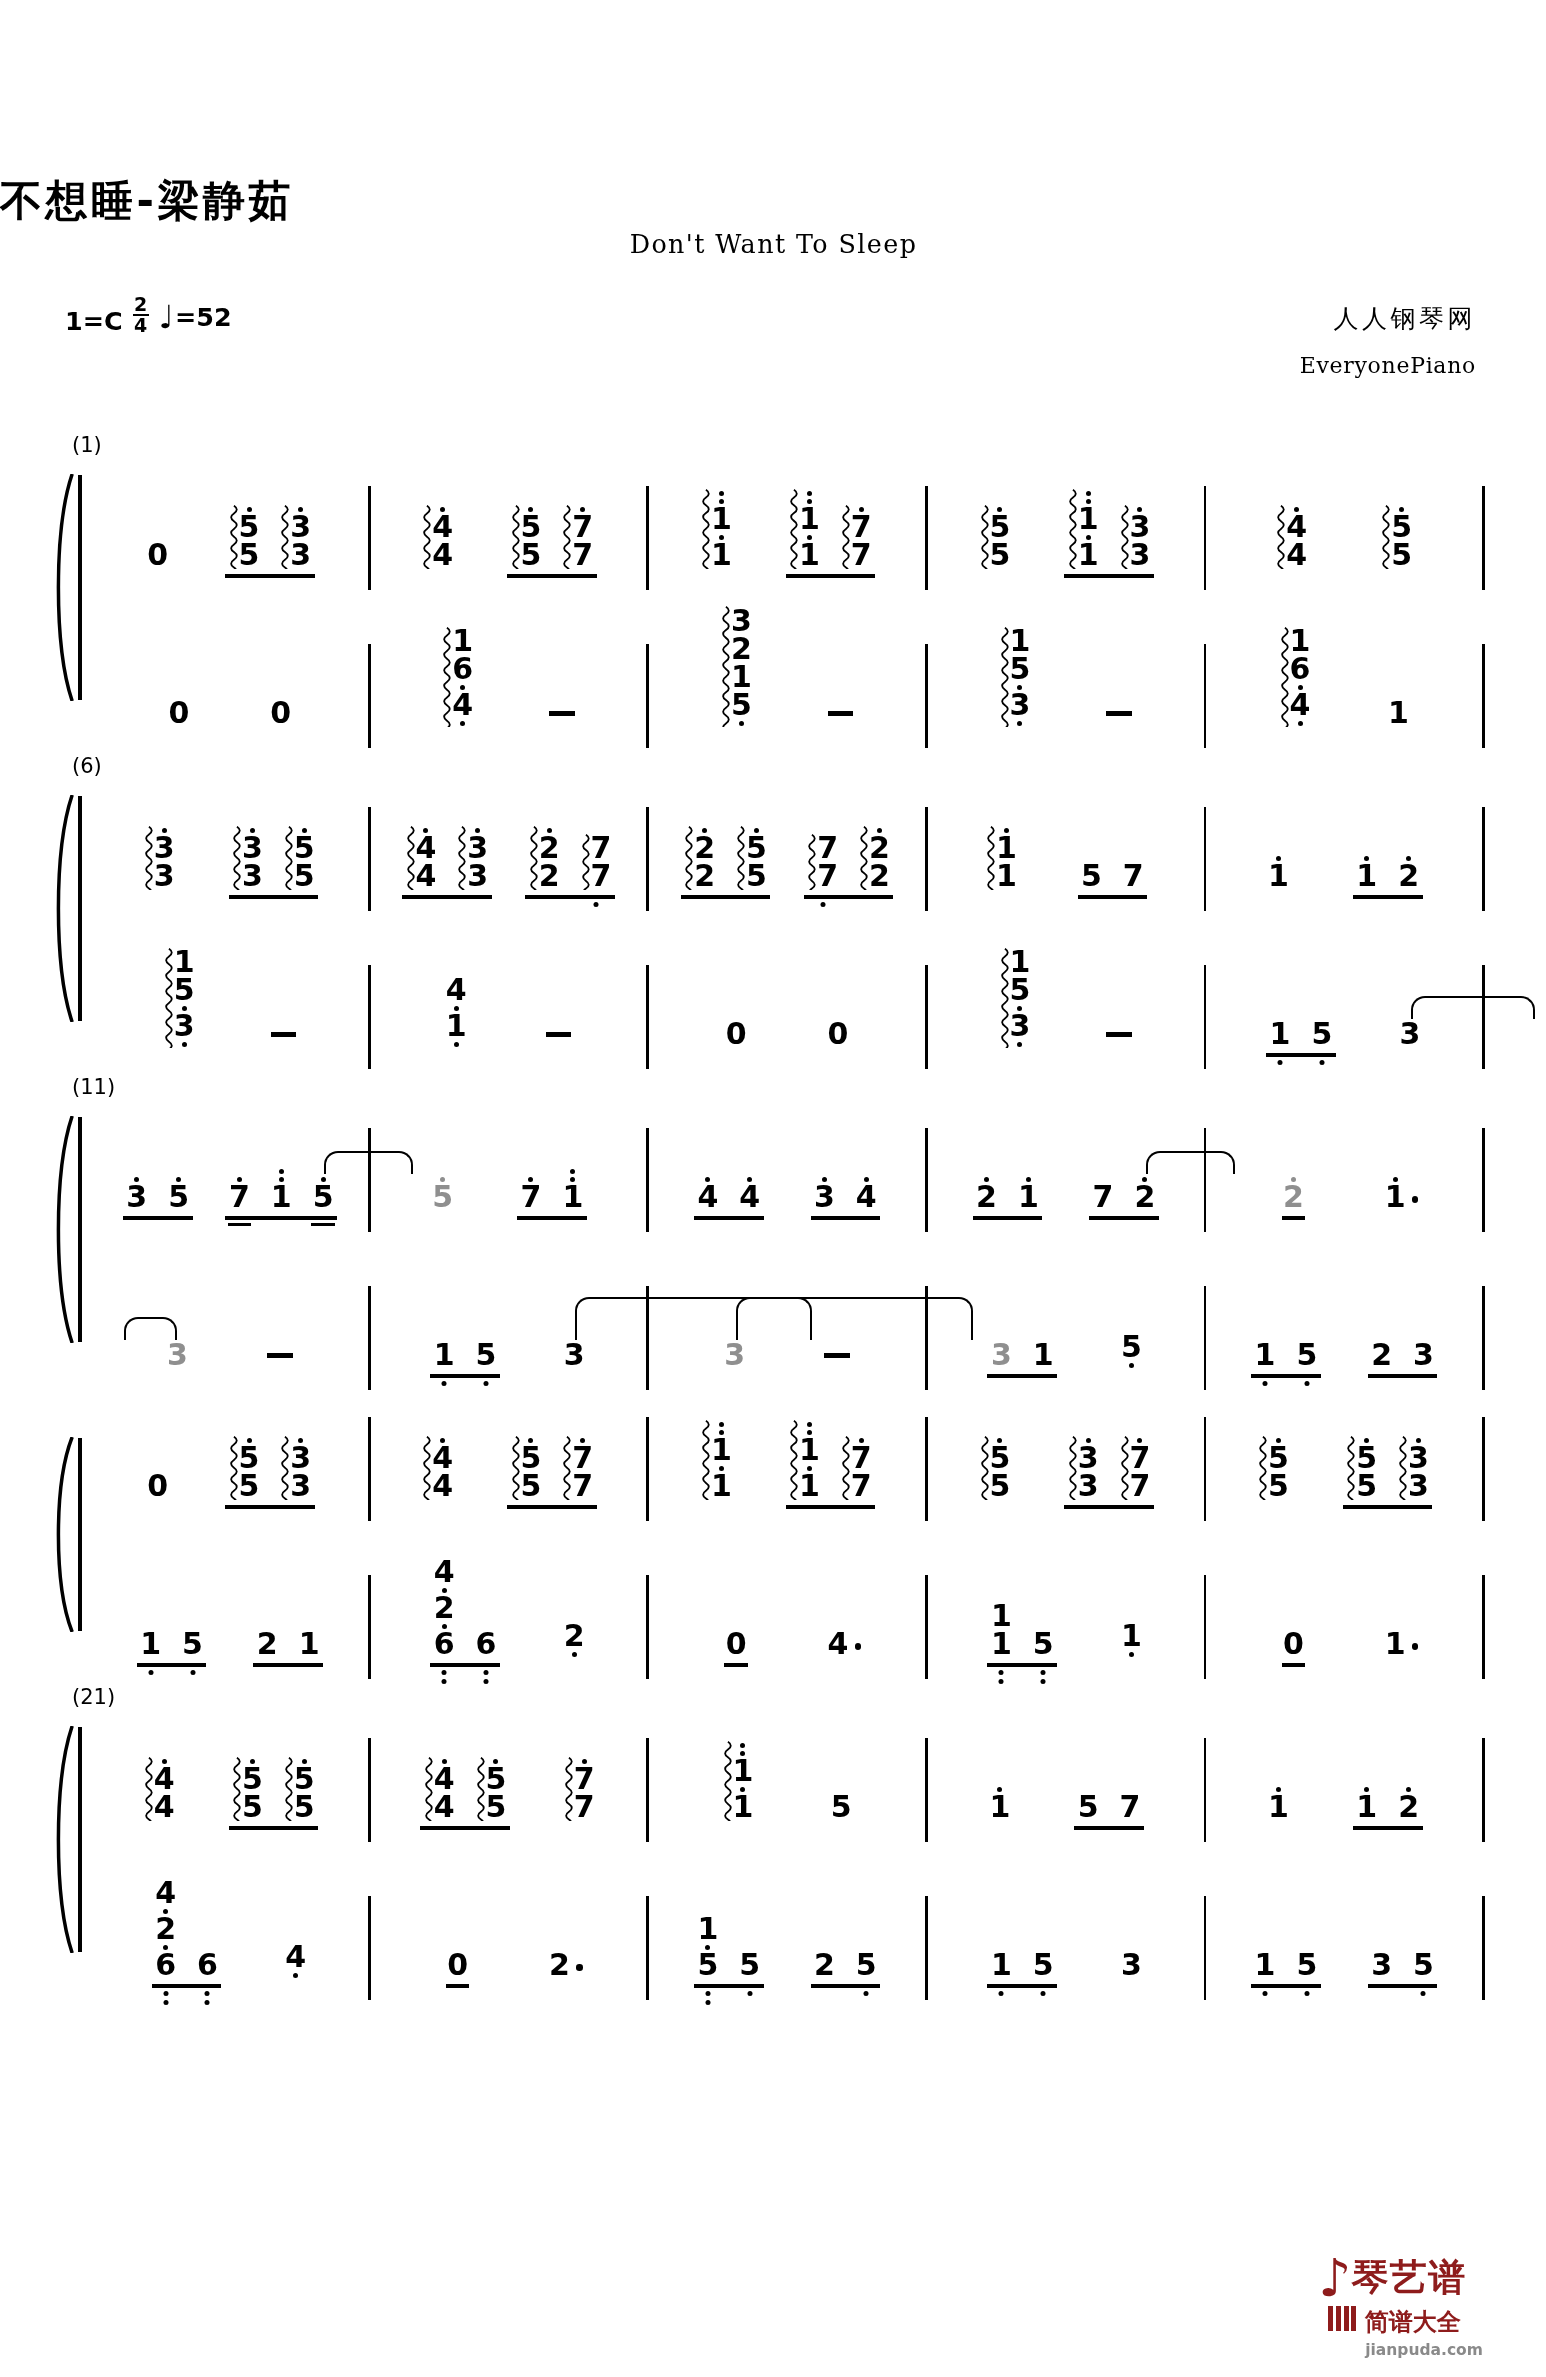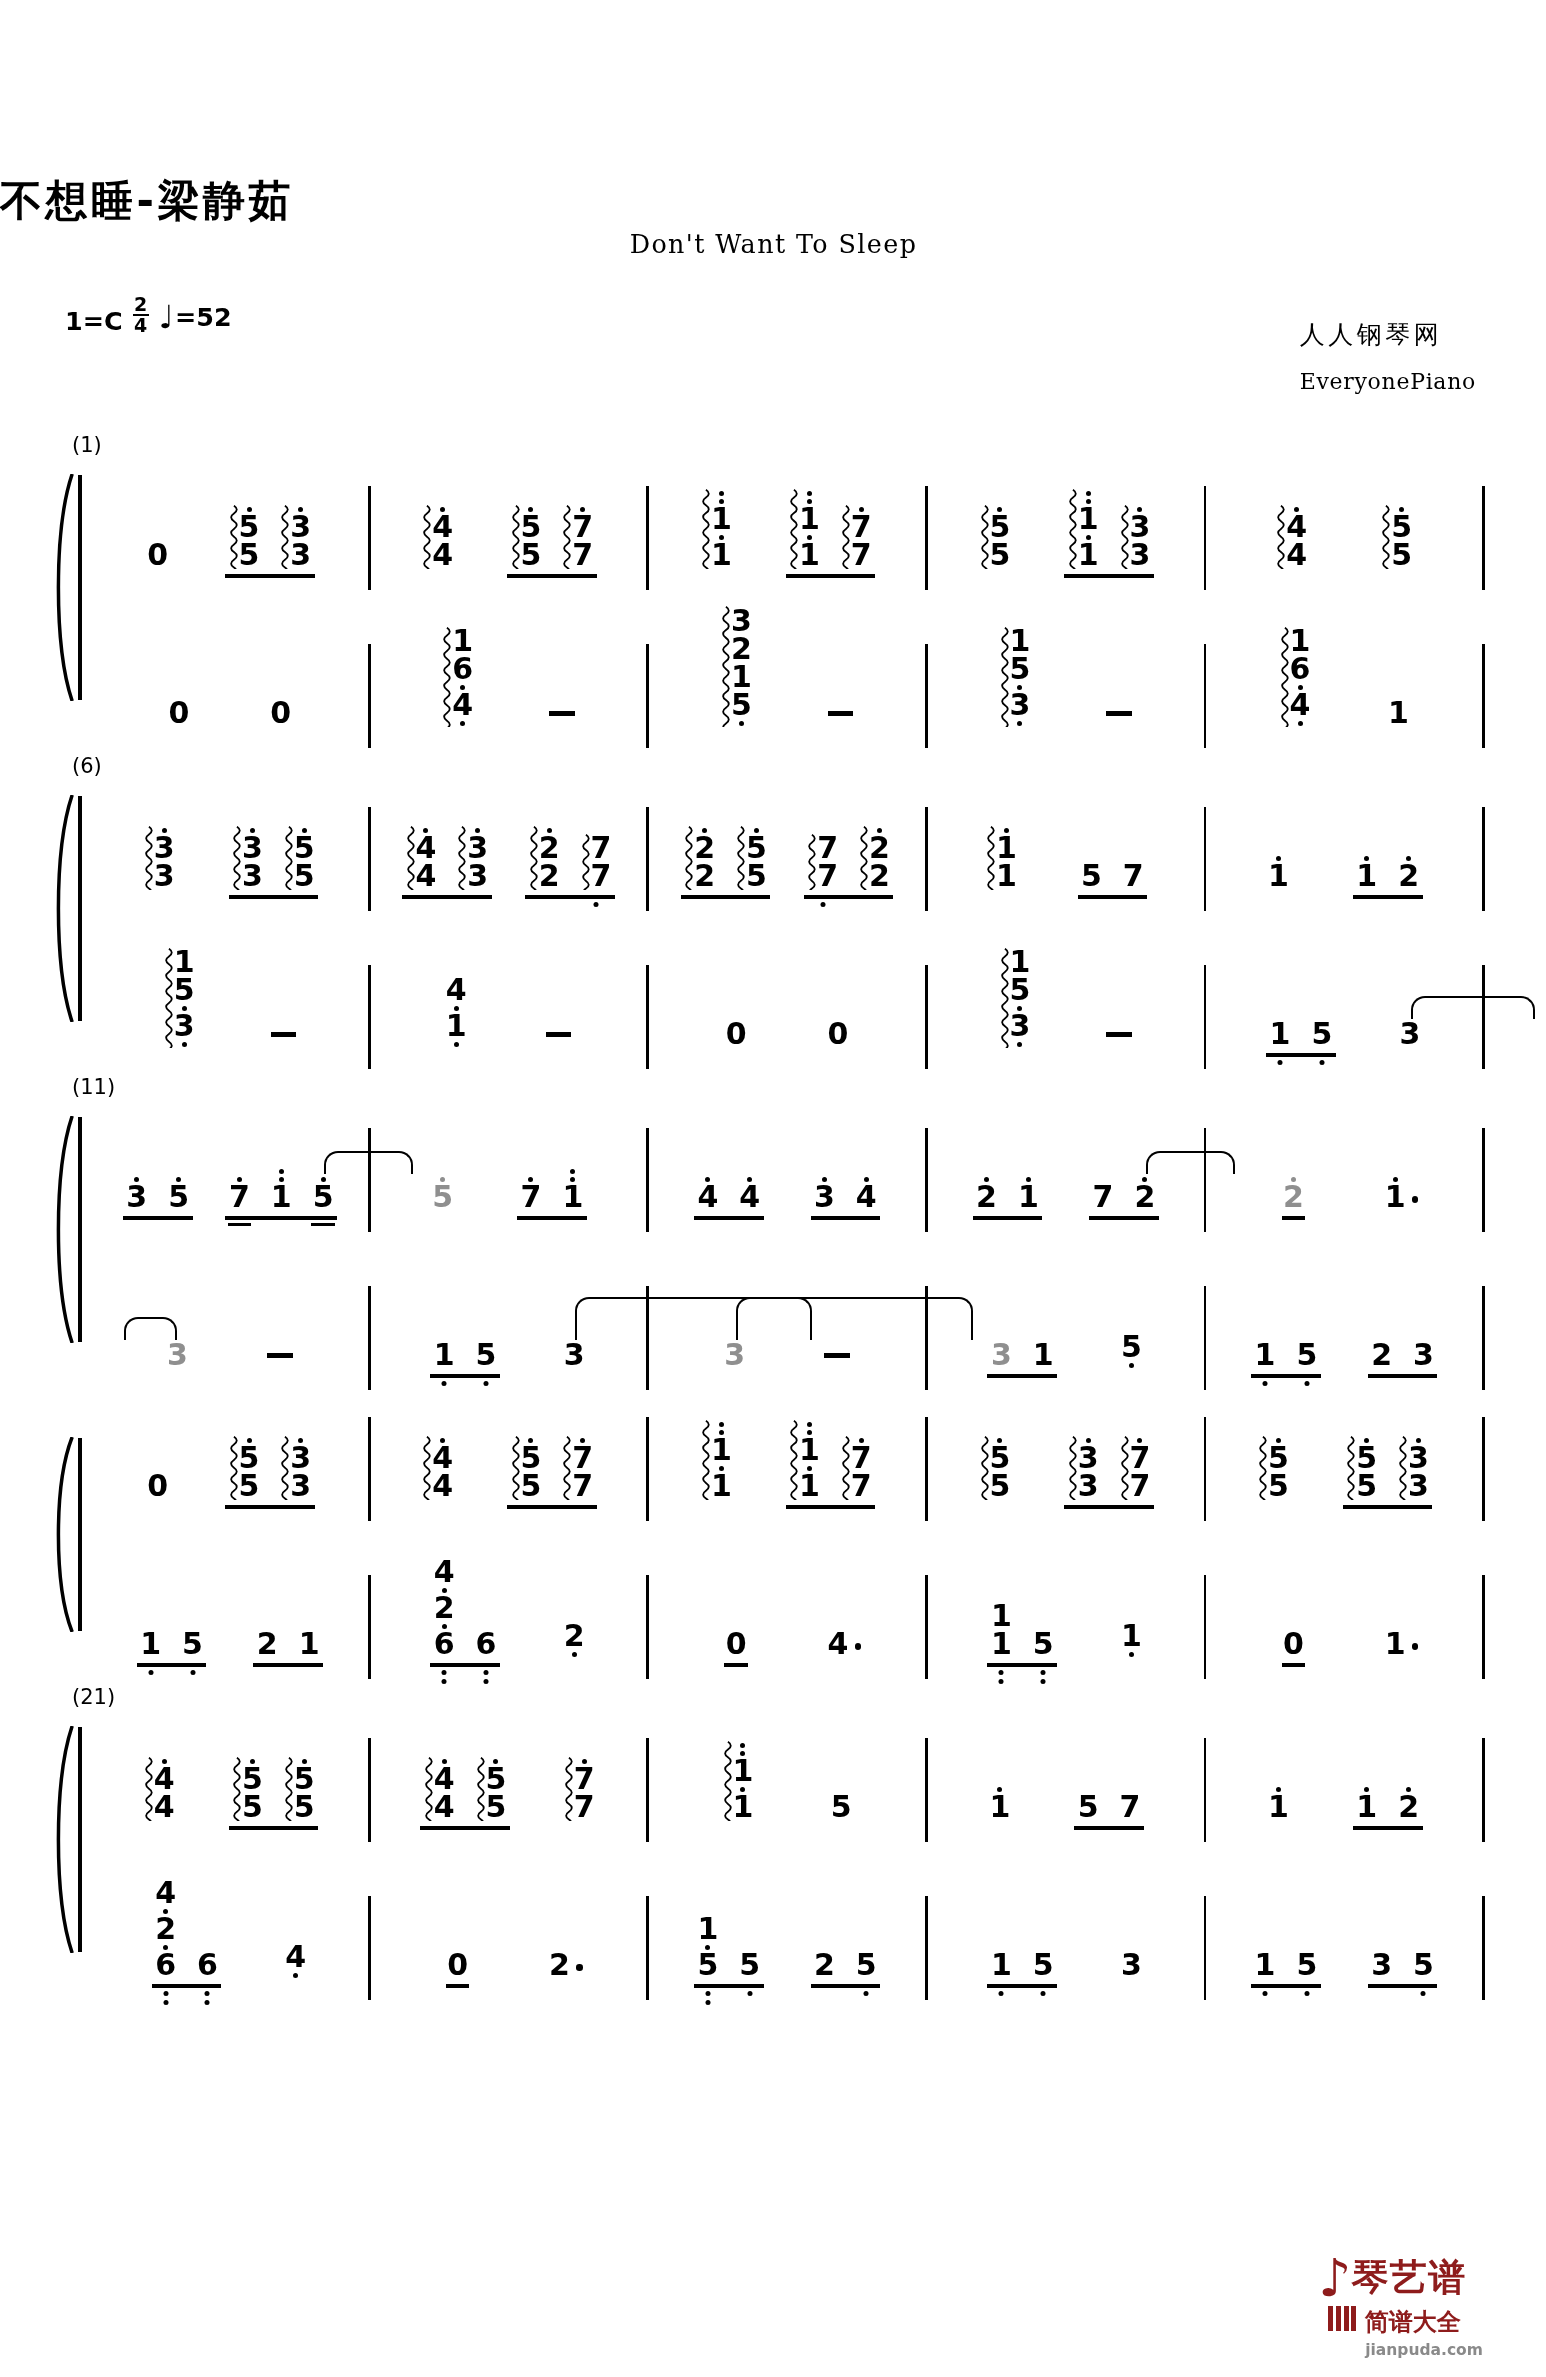--- a/index.html
+++ b/index.html
@@ -8,21 +8,21 @@
   
   .header{position:relative;height:406px;}
   .title{padding-top:173px;text-align:left;font-size:42px;font-weight:bold;letter-spacing:3.5px;}
   .subtitle{text-align:center;font-size:25.4px;margin-top:0;font-family:"DejaVu Serif",serif;letter-spacing:1.4px;}
   .keyrow{position:absolute;left:65px;top:295px;display:flex;align-items:flex-end;gap:10px;
           font-weight:bold;font-size:25.4px;}
   .frac{display:inline-flex;flex-direction:column;align-items:center;font-size:19px;line-height:1.02;font-weight:bold;}
   .frac .fden{border-top:2.1px solid #000;padding:0 1.4px;}
   .tempo{display:inline-flex;align-items:center;}
   .tempo .tnote{font-size:32px;margin-right:1.4px;}
-  .brand{position:absolute;right:71px;top:302px;text-align:left;font-family:"DejaVu Serif",serif;margin-top:16px;}
+  .brand{position:absolute;right:71px;top:302px;text-align:right;font-family:"DejaVu Serif",serif;}
   .brand .b1{font-size:25px;letter-spacing:3.5px;}
   .brand .b2{font-size:22px;margin-top:18.4px;letter-spacing:0.7px;}
   
   .sheet{padding:0 62px 0 92px;}
   .system{position:relative;margin-top:27px;}
   .syslabel{font-size:21px;height:32px;margin-left:-20px;}
   .brace{position:absolute;left:-41px;top:41px;height:calc(100% - 67px);width:24px;}
   .sysline{position:absolute;left:-14px;top:42px;bottom:27px;width:3.5px;background:#000;}
   .staff-row{display:flex;align-items:flex-end;margin-bottom:20px;}
   .row-upper{min-height:104px;}

